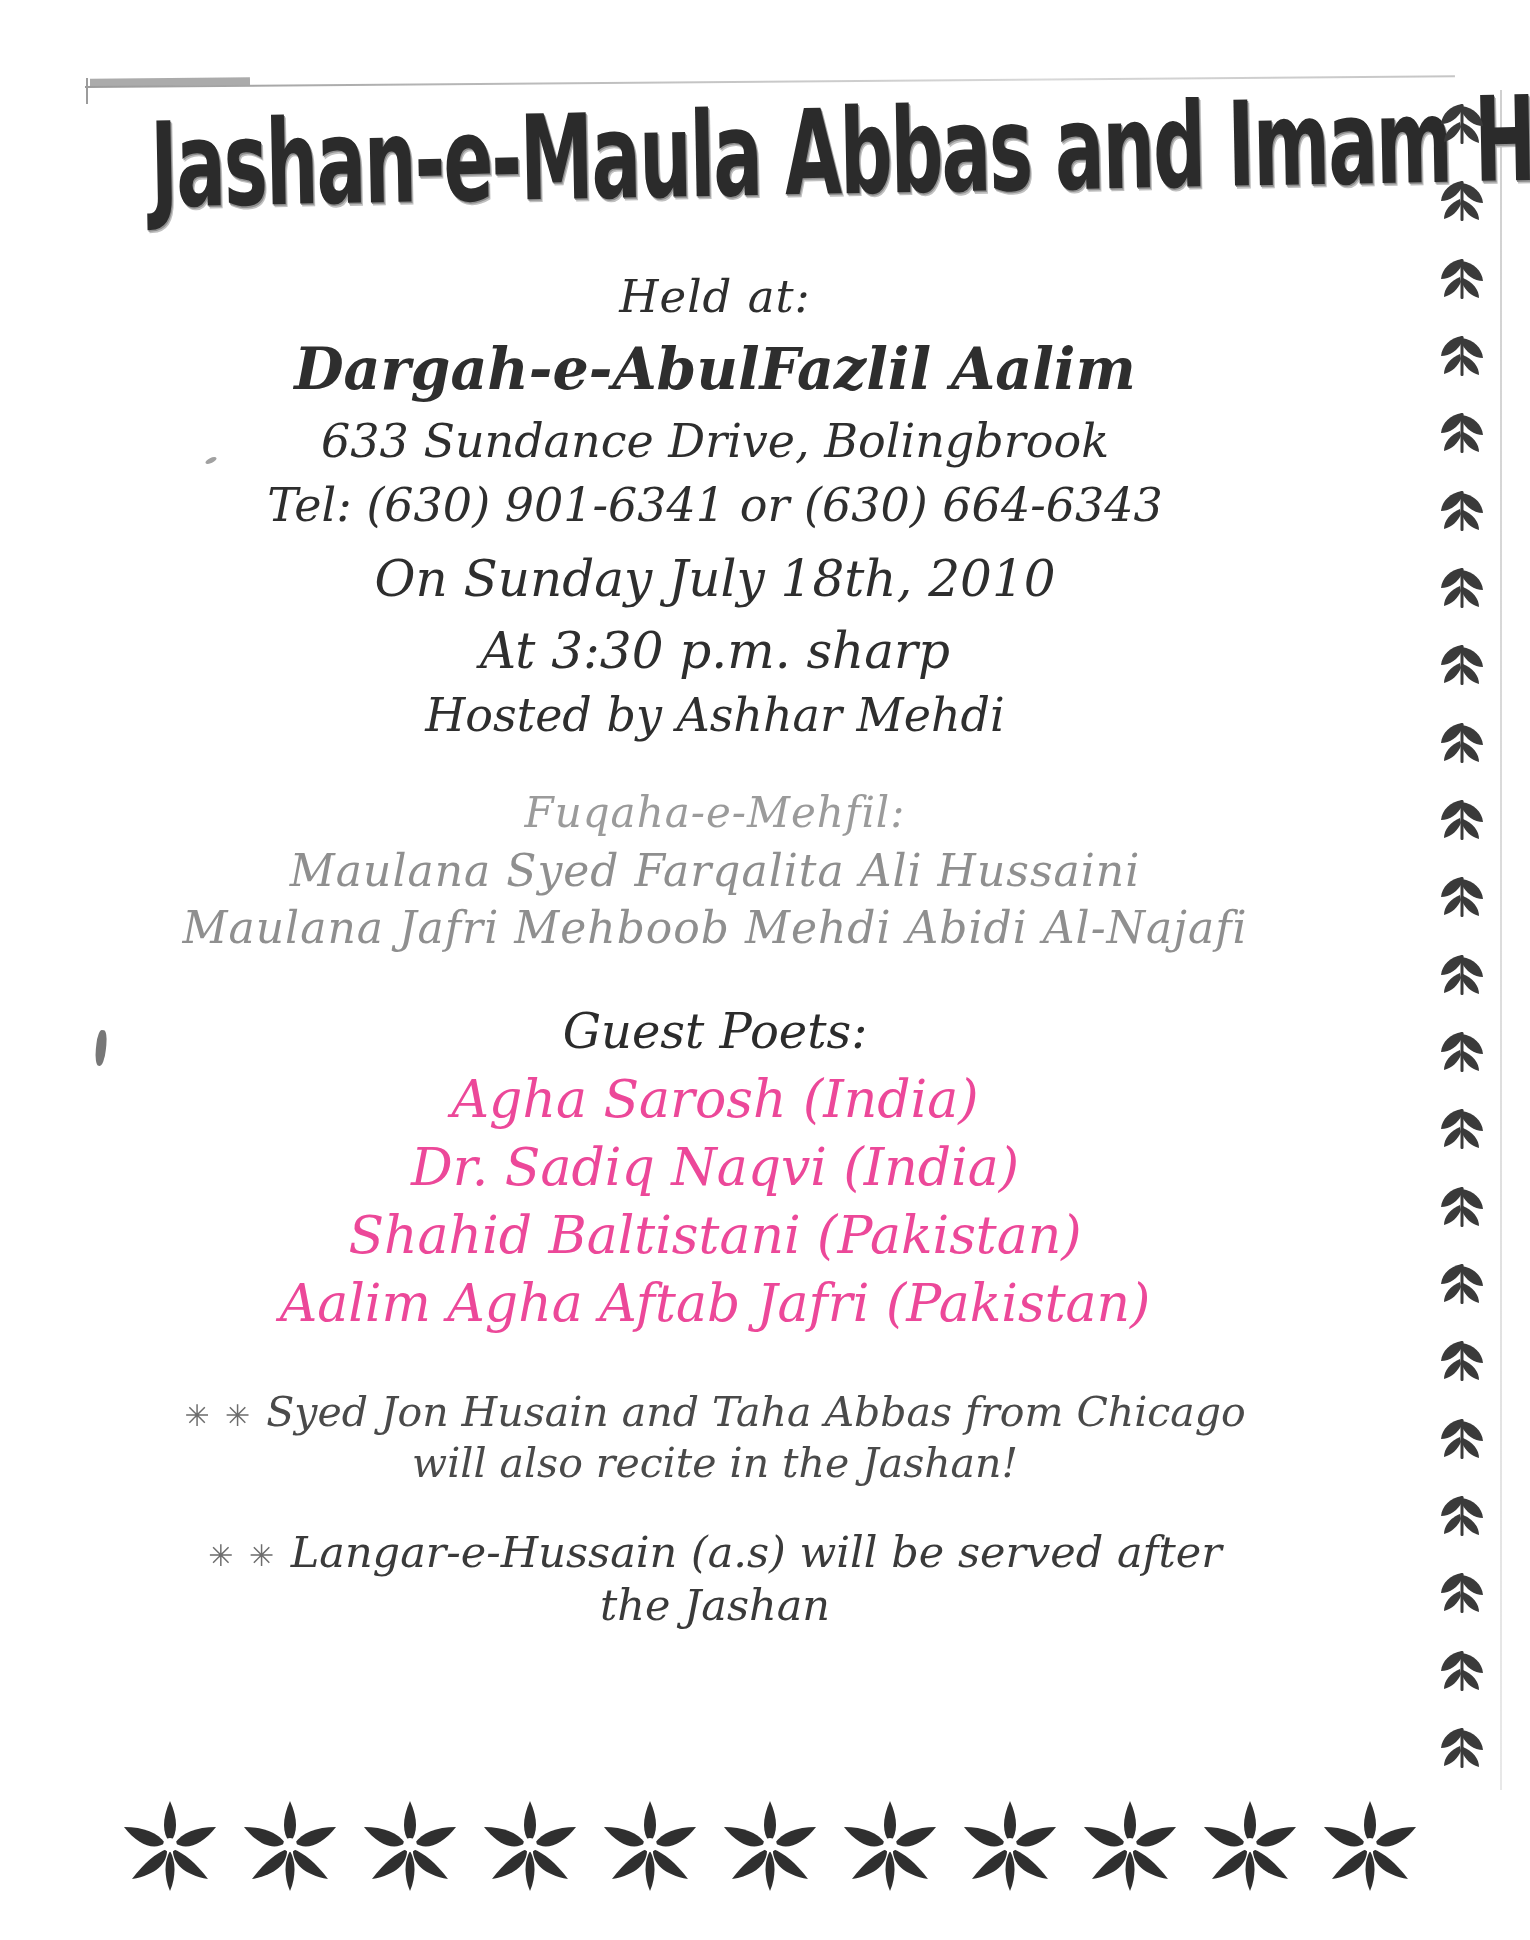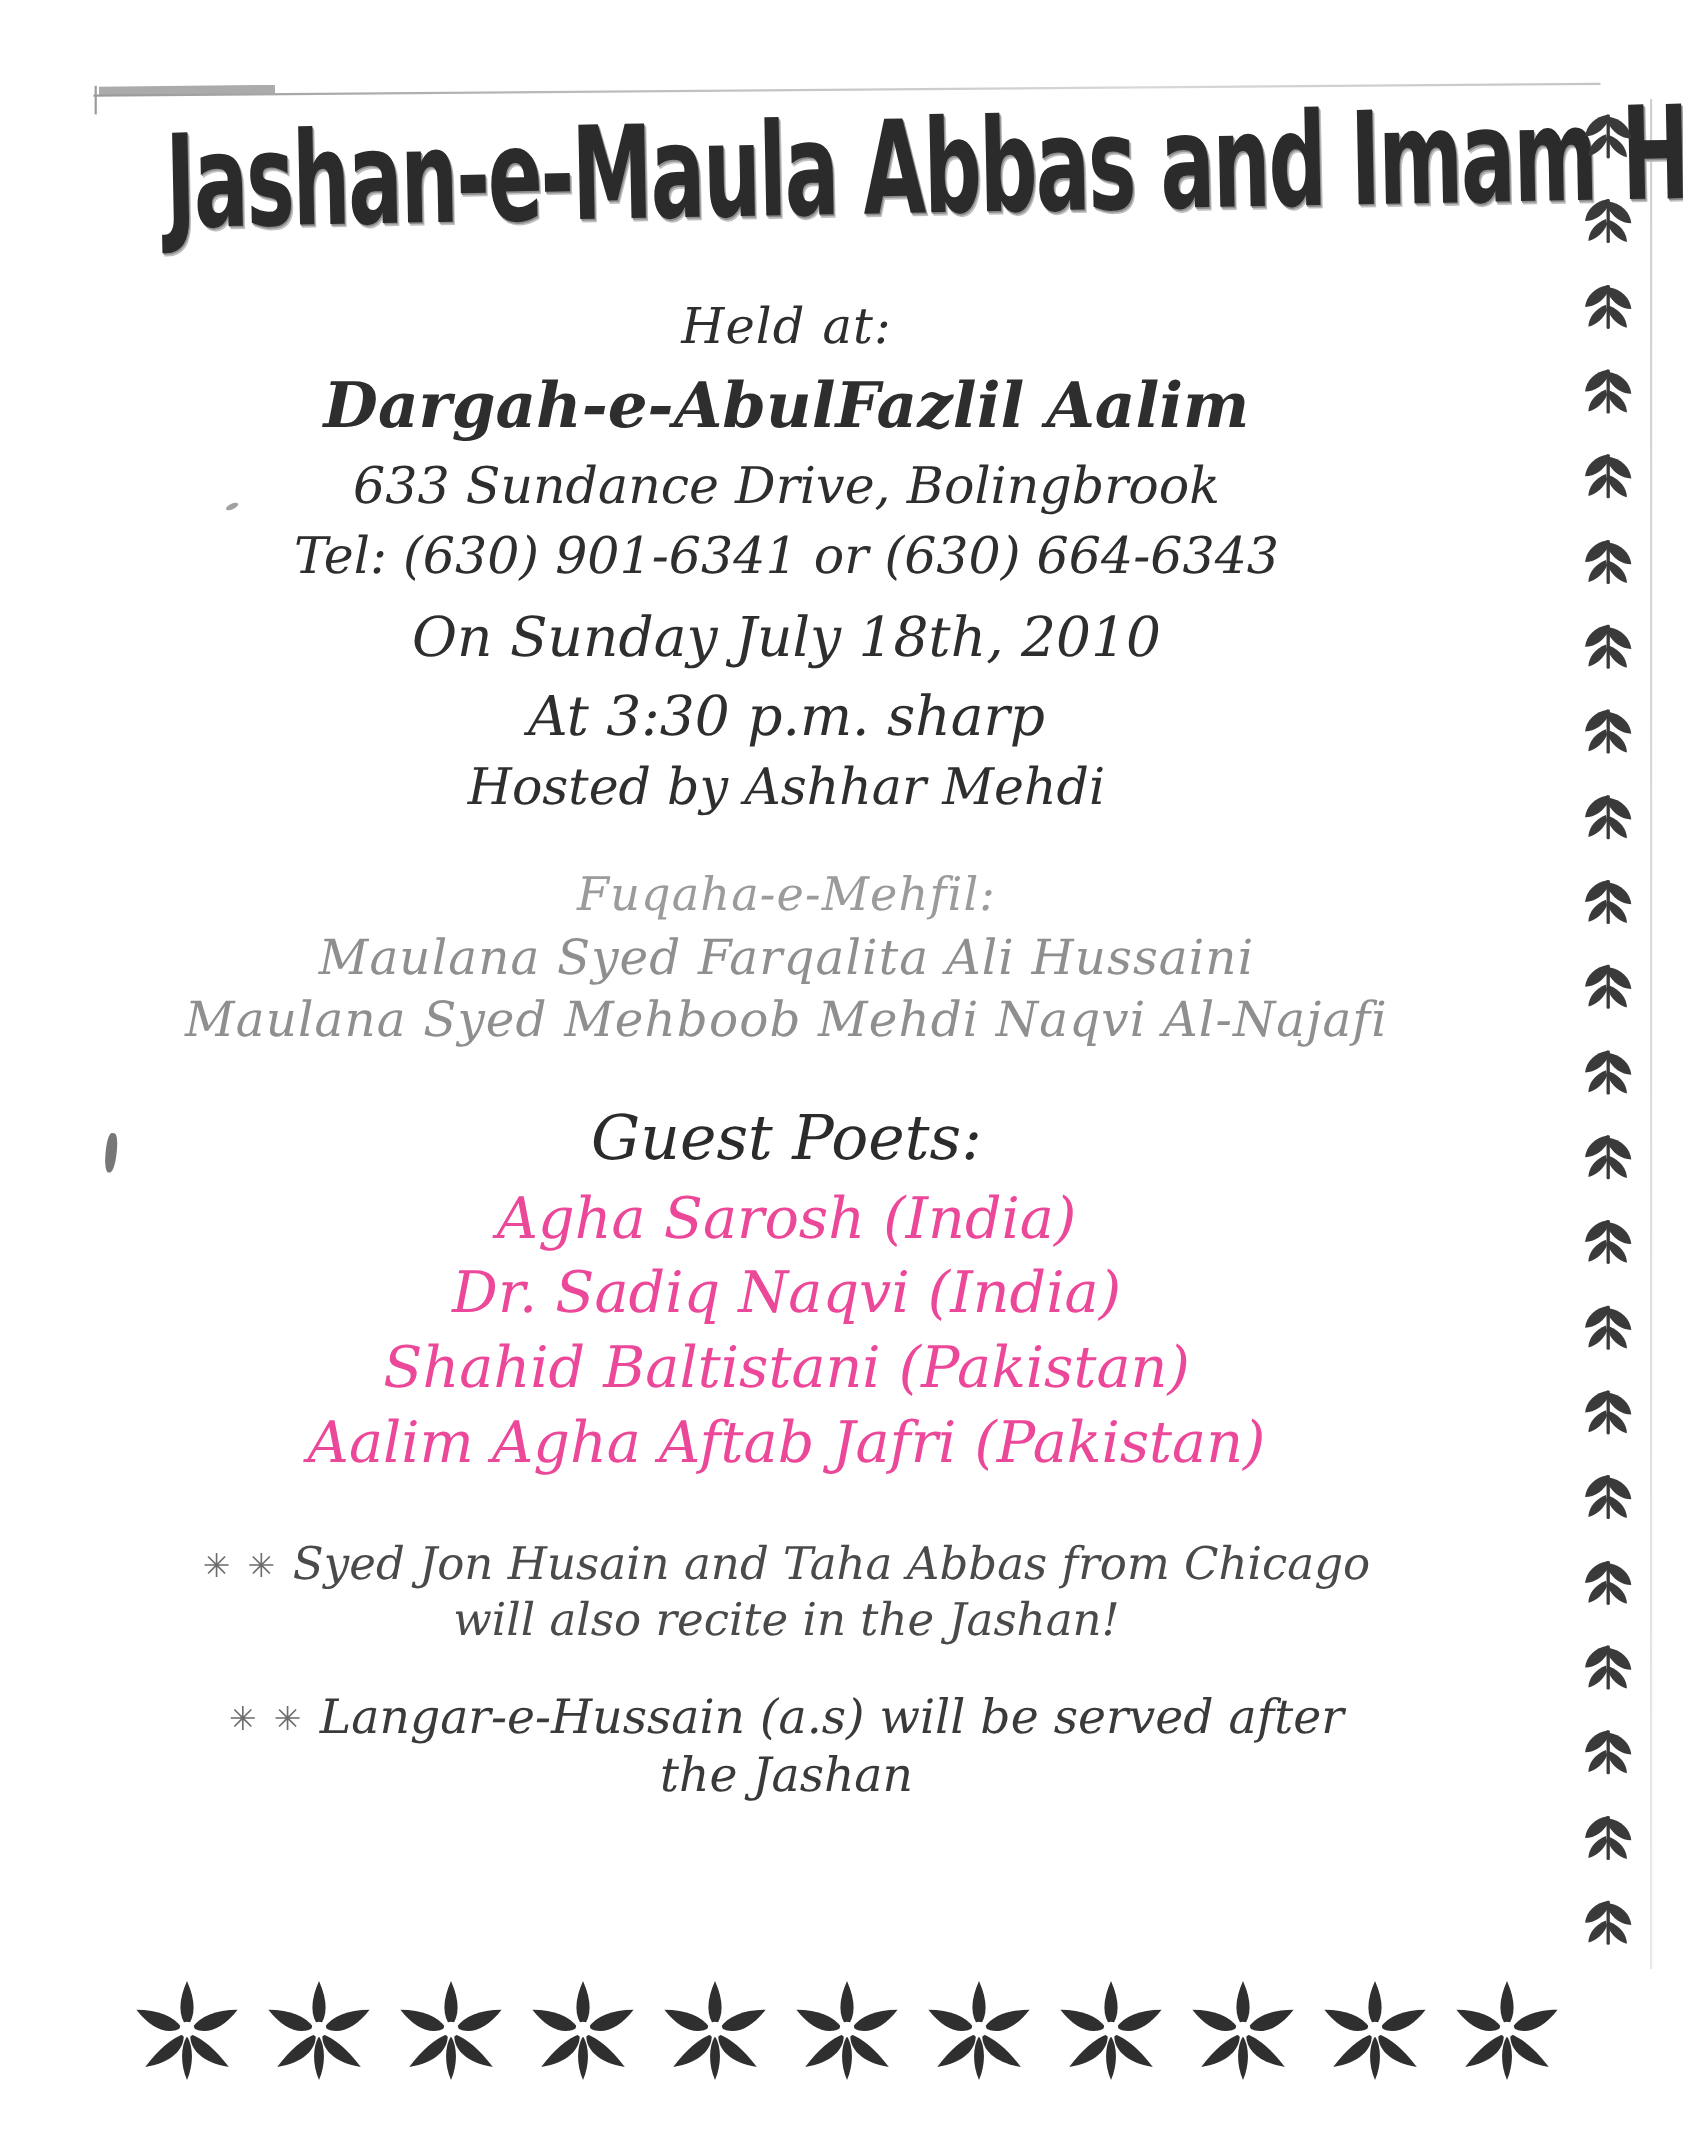--- a/index.html
+++ b/index.html
@@ -200,21 +200,21 @@
     font-size: 44px;
     margin-bottom: 6px;
     letter-spacing: 1px;
     color: #8f8f8f;
   }
   .fuqaha-name.last {
     margin-bottom: 50px;
   }
 
   .poets-head {
-    font-size: 56px;
+    font-size: 48px;
     margin-bottom: 10px;
     color: #2b2b2b;
   }
   .poet {
     font-size: 52px;
     margin-bottom: 8px;
     color: #ec4899;
   }
   .poet.last { margin-bottom: 54px; }
 
@@ -650,21 +650,21 @@
     <div class="script line-held">Held at:</div>
     <div class="script line-venue">Dargah-e-AbulFazlil Aalim</div>
     <div class="script line-address">633 Sundance Drive, Bolingbrook</div>
     <div class="script line-tel">Tel: (630) 901-6341 or (630) 664-6343</div>
     <div class="script line-date">On Sunday July 18th, 2010</div>
     <div class="script line-time">At 3:30 p.m. sharp</div>
     <div class="script line-host">Hosted by Ashhar Mehdi</div>
 
     <div class="script fuqaha-head faded">Fuqaha-e-Mehfil:</div>
     <div class="script fuqaha-name">Maulana Syed Farqalita Ali Hussaini</div>
-    <div class="script fuqaha-name last">Maulana Syed Mehboob Mehdi Naqvi Al-Najafi</div>
+    <div class="script fuqaha-name last">Maulana Jafri Mehboob Mehdi Abidi Al-Najafi</div>
 
     <div class="script poets-head">Guest Poets:</div>
     <div class="script poet">Agha Sarosh (India)</div>
     <div class="script poet">Dr. Sadiq Naqvi (India)</div>
     <div class="script poet">Shahid Baltistani (Pakistan)</div>
     <div class="script poet last">Aalim Agha Aftab Jafri (Pakistan)</div>
 
     <div class="script note">
       <span class="stars">✳ ✳</span>
       <span>Syed Jon Husain and Taha Abbas from Chicago will also recite in the Jashan!</span>

